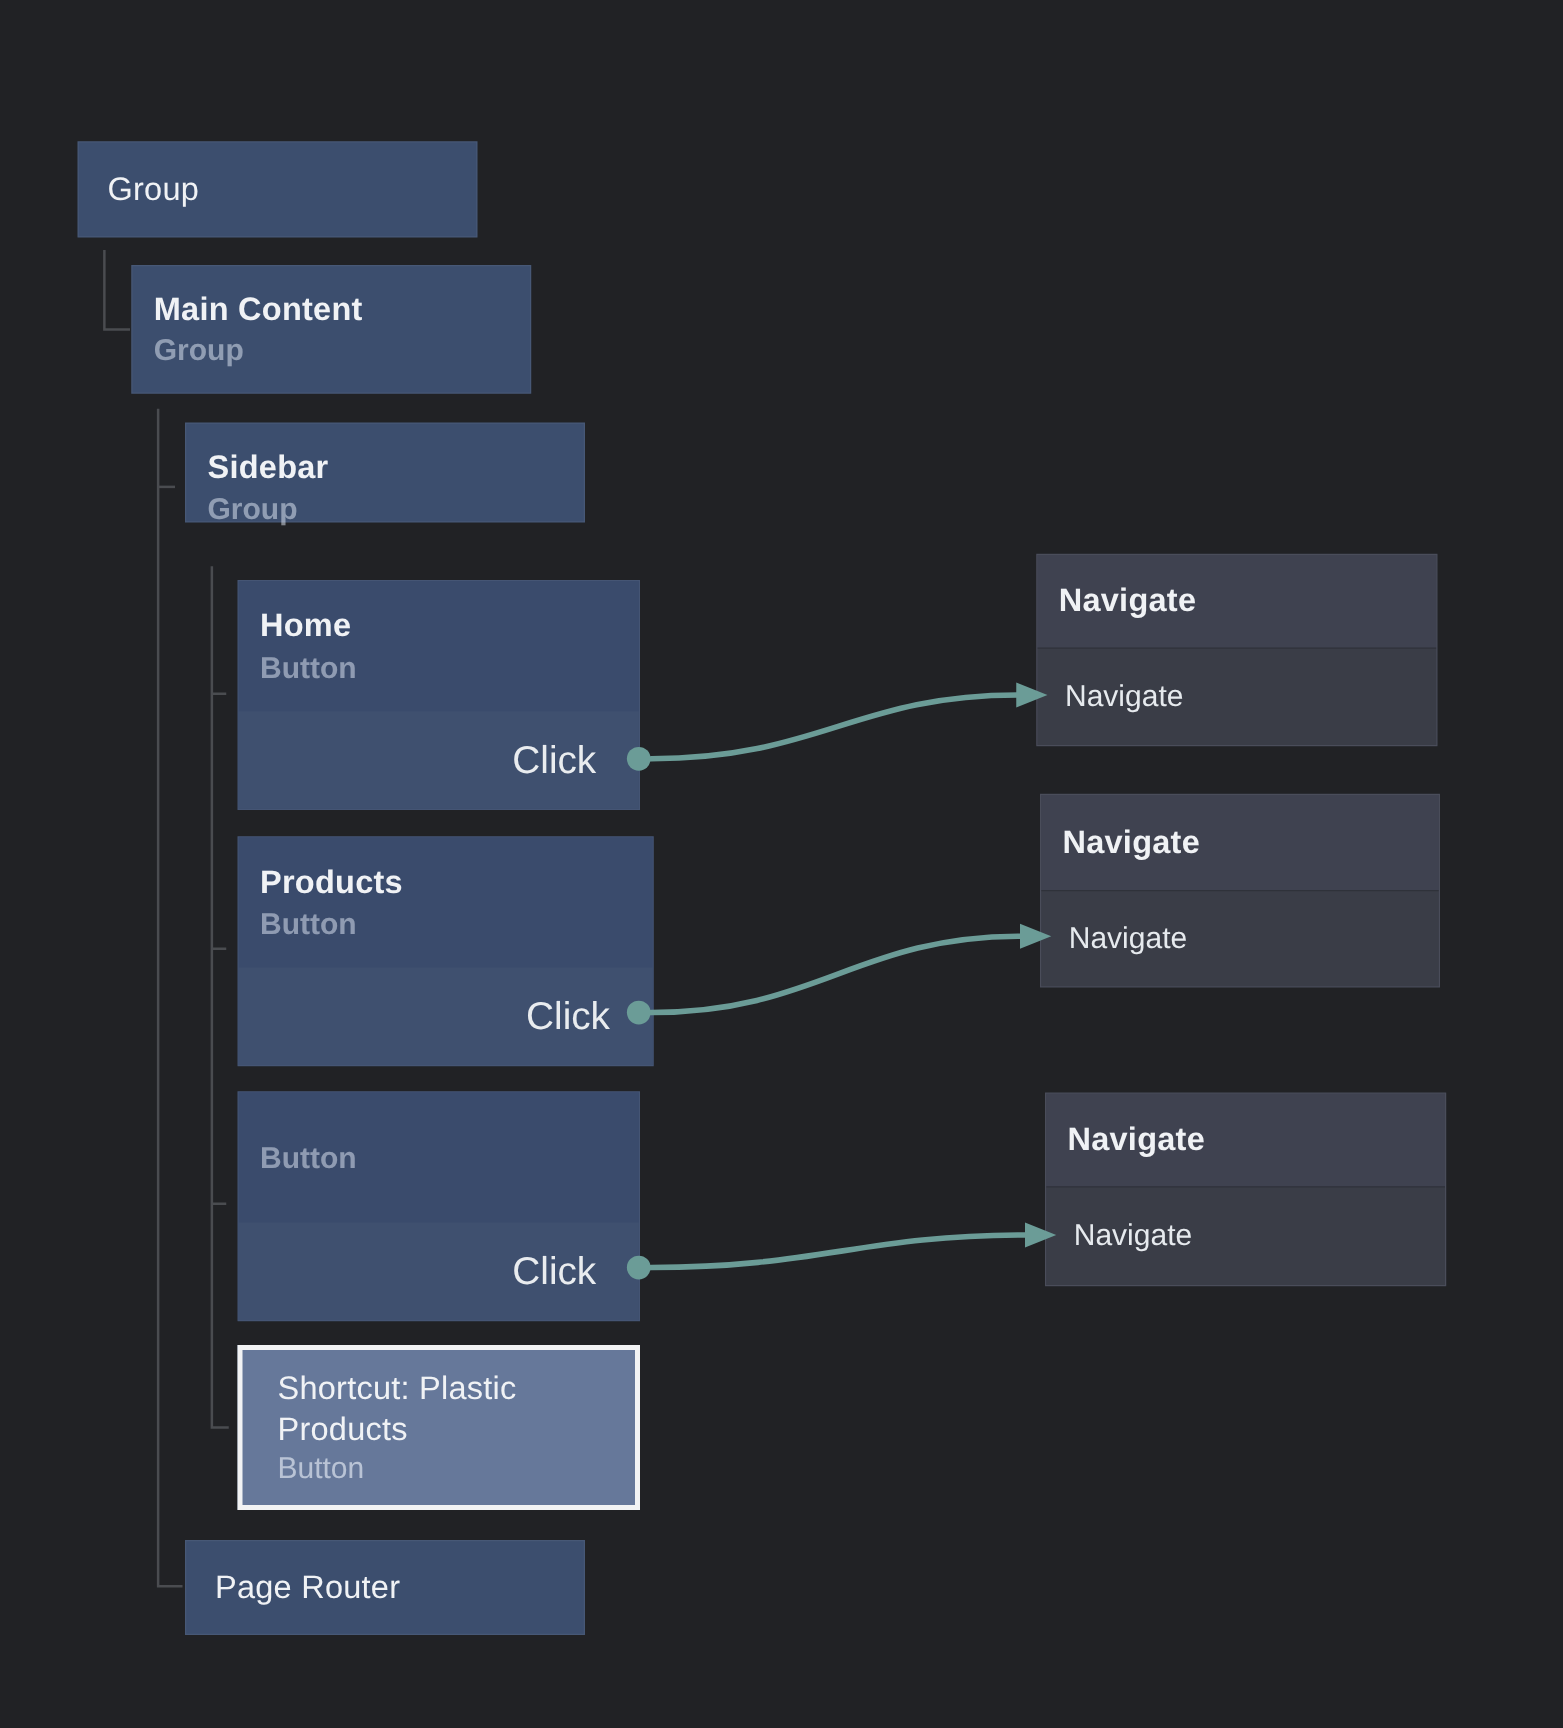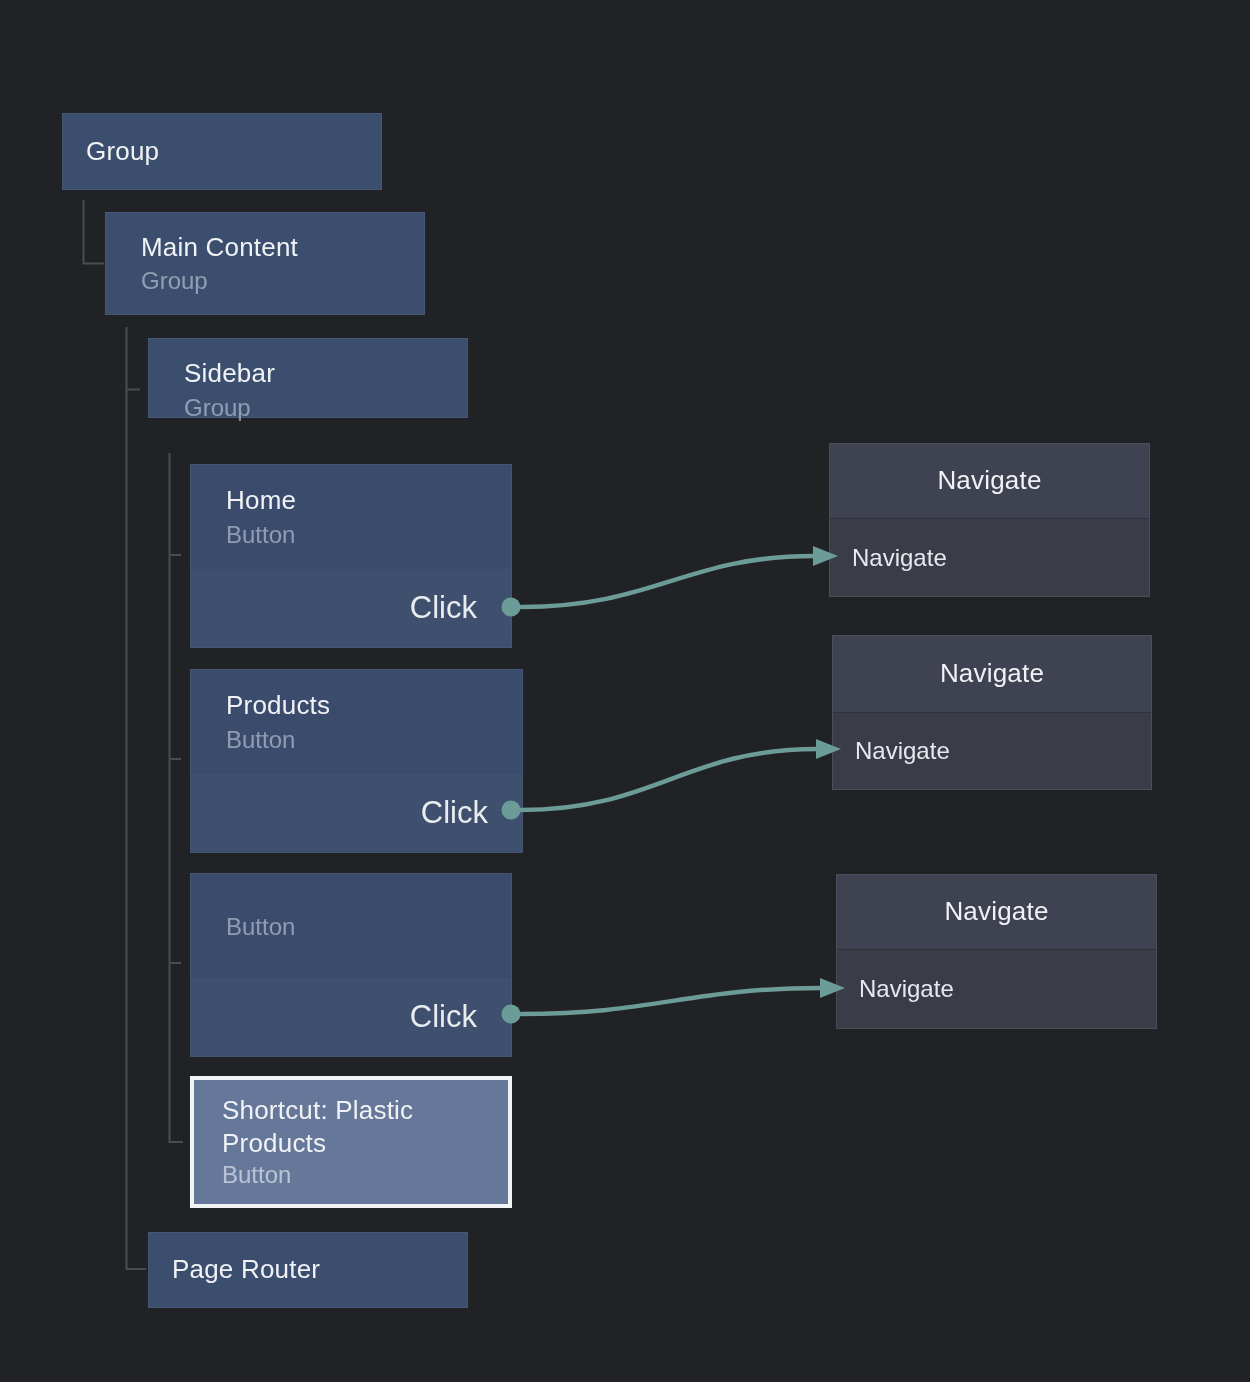--- a/index.html
+++ b/index.html
@@ -30,41 +30,42 @@
 
   .node{
     position:absolute;
     z-index:2;
     background:var(--node-blue);
     border:1px solid rgba(255,255,255,0.06);
     color:#f0f2f5;
   }
   .hdr{
     display:flex;flex-direction:column;justify-content:center;
-    padding:0 35px;
+    padding:0 17px;
+    font-weight:bold;
   }
   .one-line{display:flex;align-items:center;padding:0 23px;}
   .title{
     font-size:26px;line-height:1.28;color:#f0f2f5;
     letter-spacing:0.2px;
   }
   .subtitle{
     font-size:24px;line-height:1.25;margin-top:2px;
     color:rgba(228,236,247,0.5);
   }
   .btn{background:var(--node-blue-header);}
   .btn .hdr{height:104px;background:var(--node-blue-header);}
   .btn .body{
     height:78px;background:var(--node-blue-body);
     display:flex;align-items:center;justify-content:flex-end;
     padding-right:20px;
   }
   .port-label{font-size:31px;color:#e9ecef;padding-right:14px;}
 
-  .nav{background:var(--navigate-header);text-align:center;}
+  .nav{background:var(--navigate-header);}
   .nav .hdr{height:74px;background:var(--navigate-header);}
   .nav .body{
     height:78px;background:var(--navigate-body);
     border-top:1px solid rgba(0,0,0,0.18);
     display:flex;align-items:center;
     padding-left:22px;
   }
   .input-label{font-size:24px;color:#e6eaee;}
 
   .n-group{left:62px;top:77px;width:320px;height:77px;}

